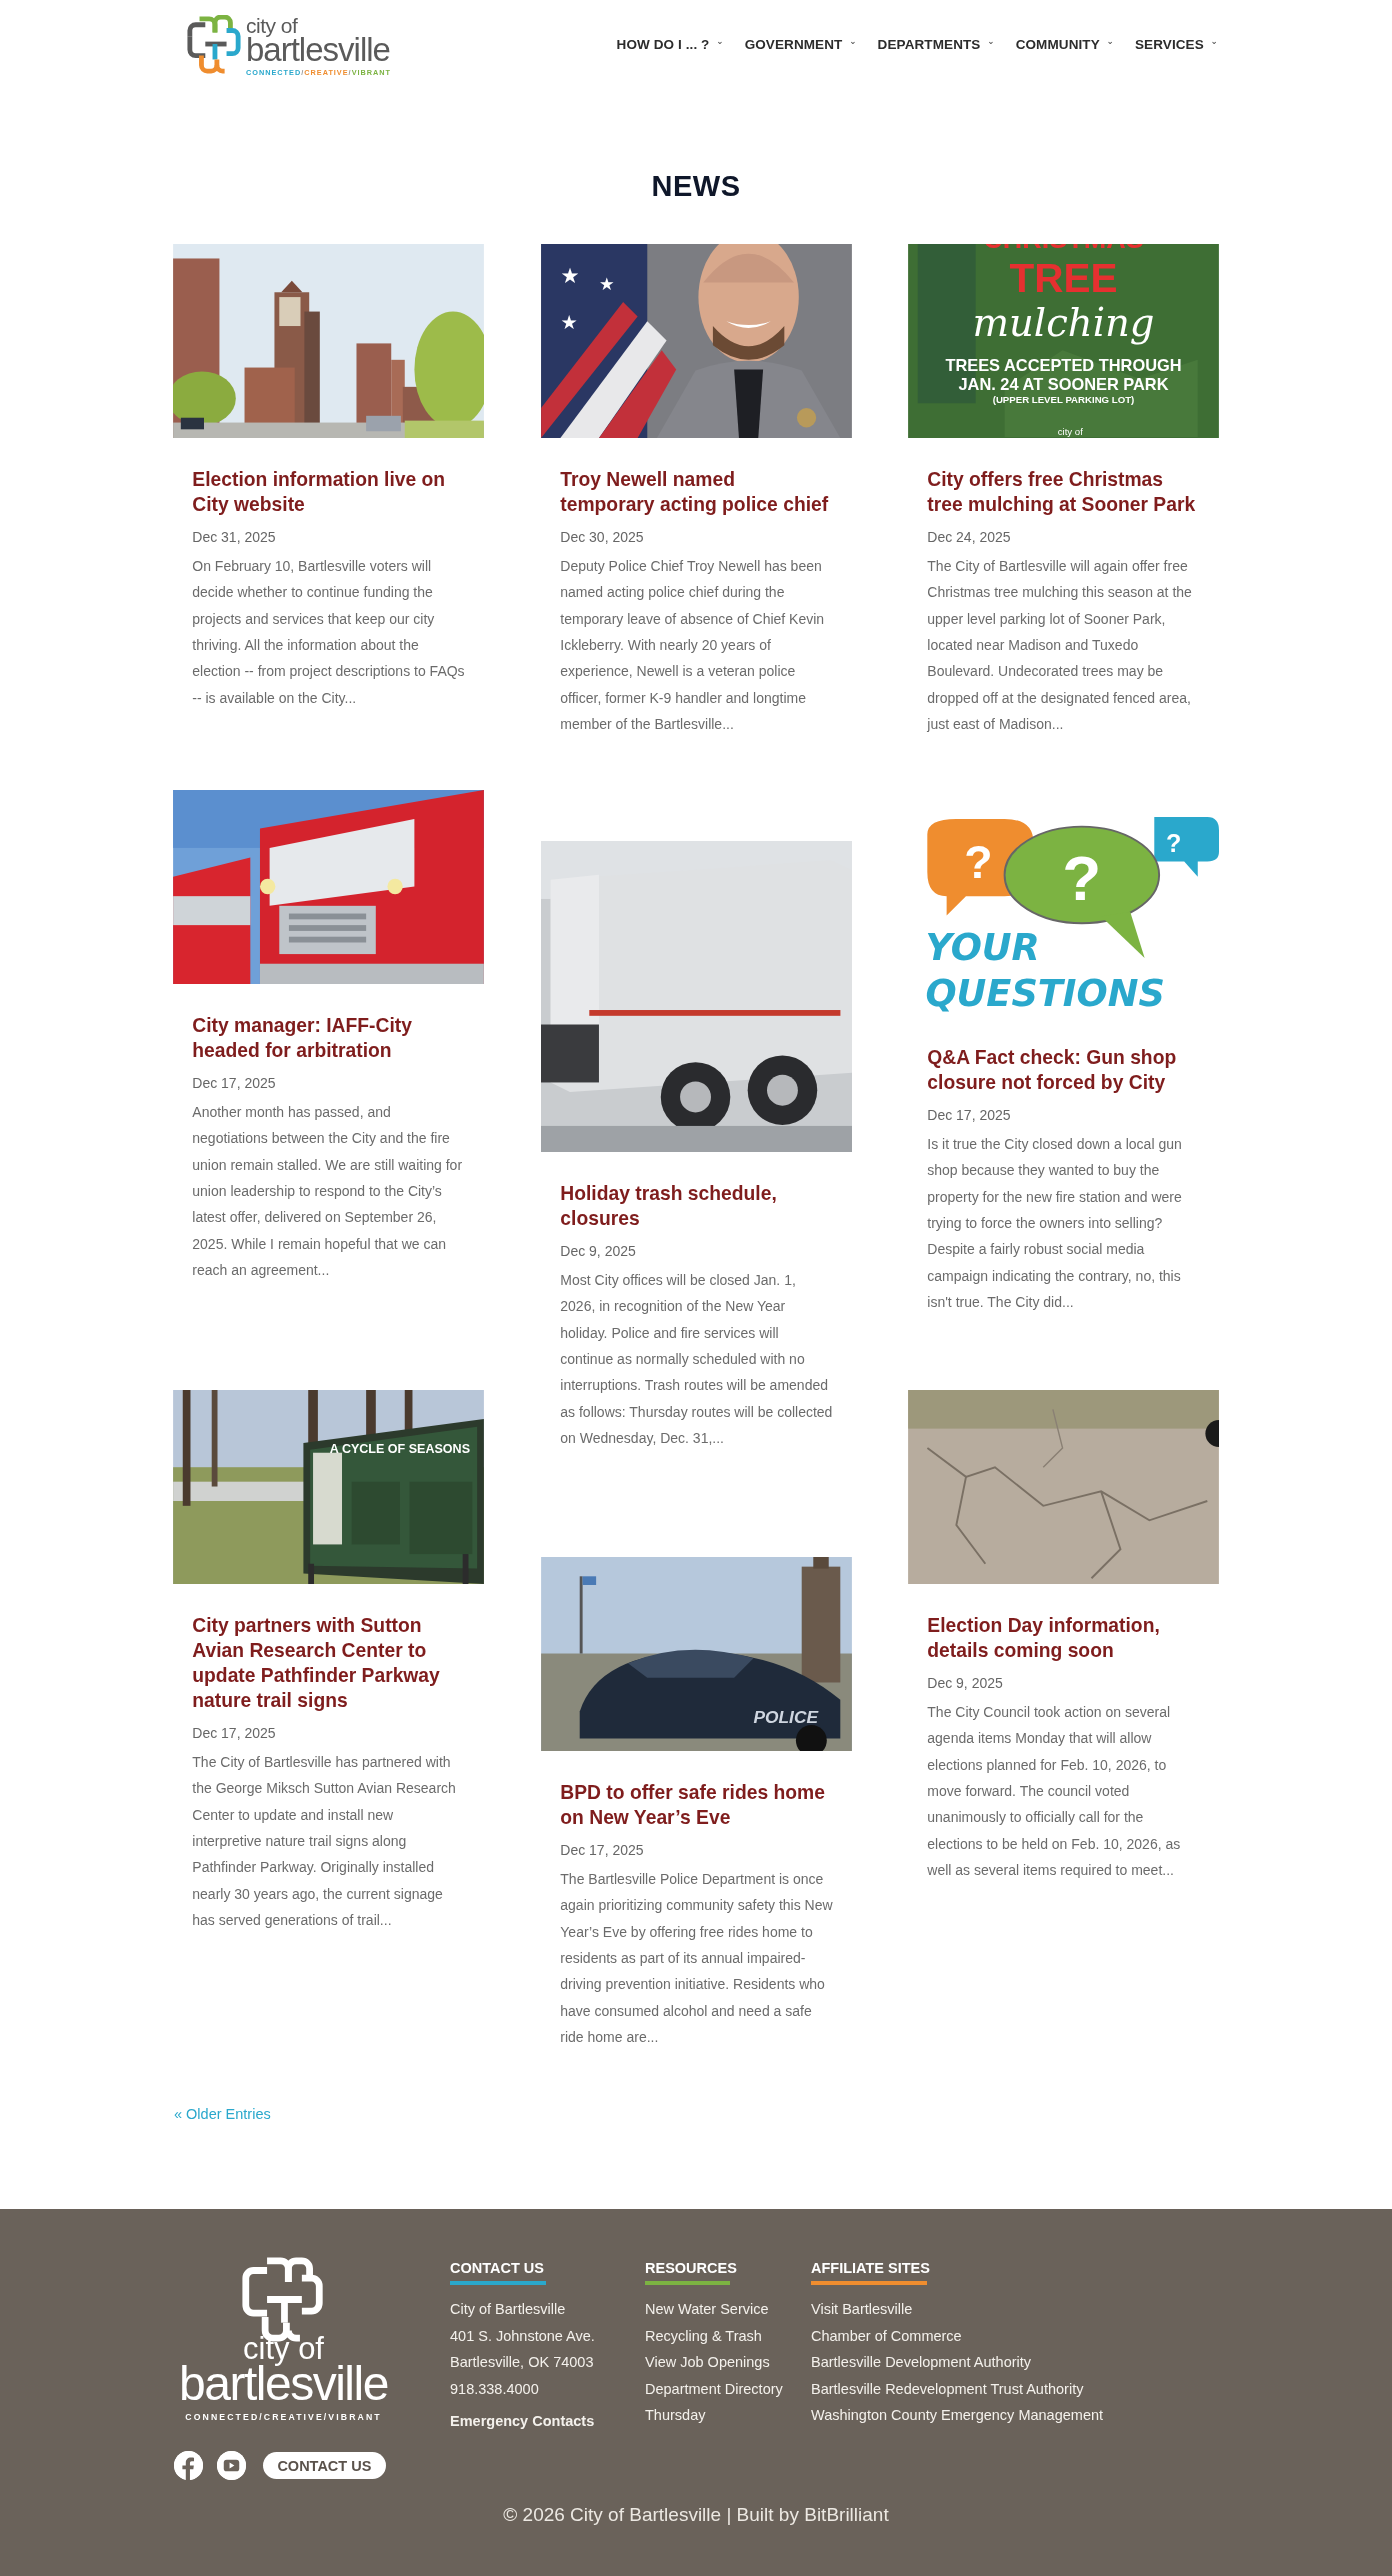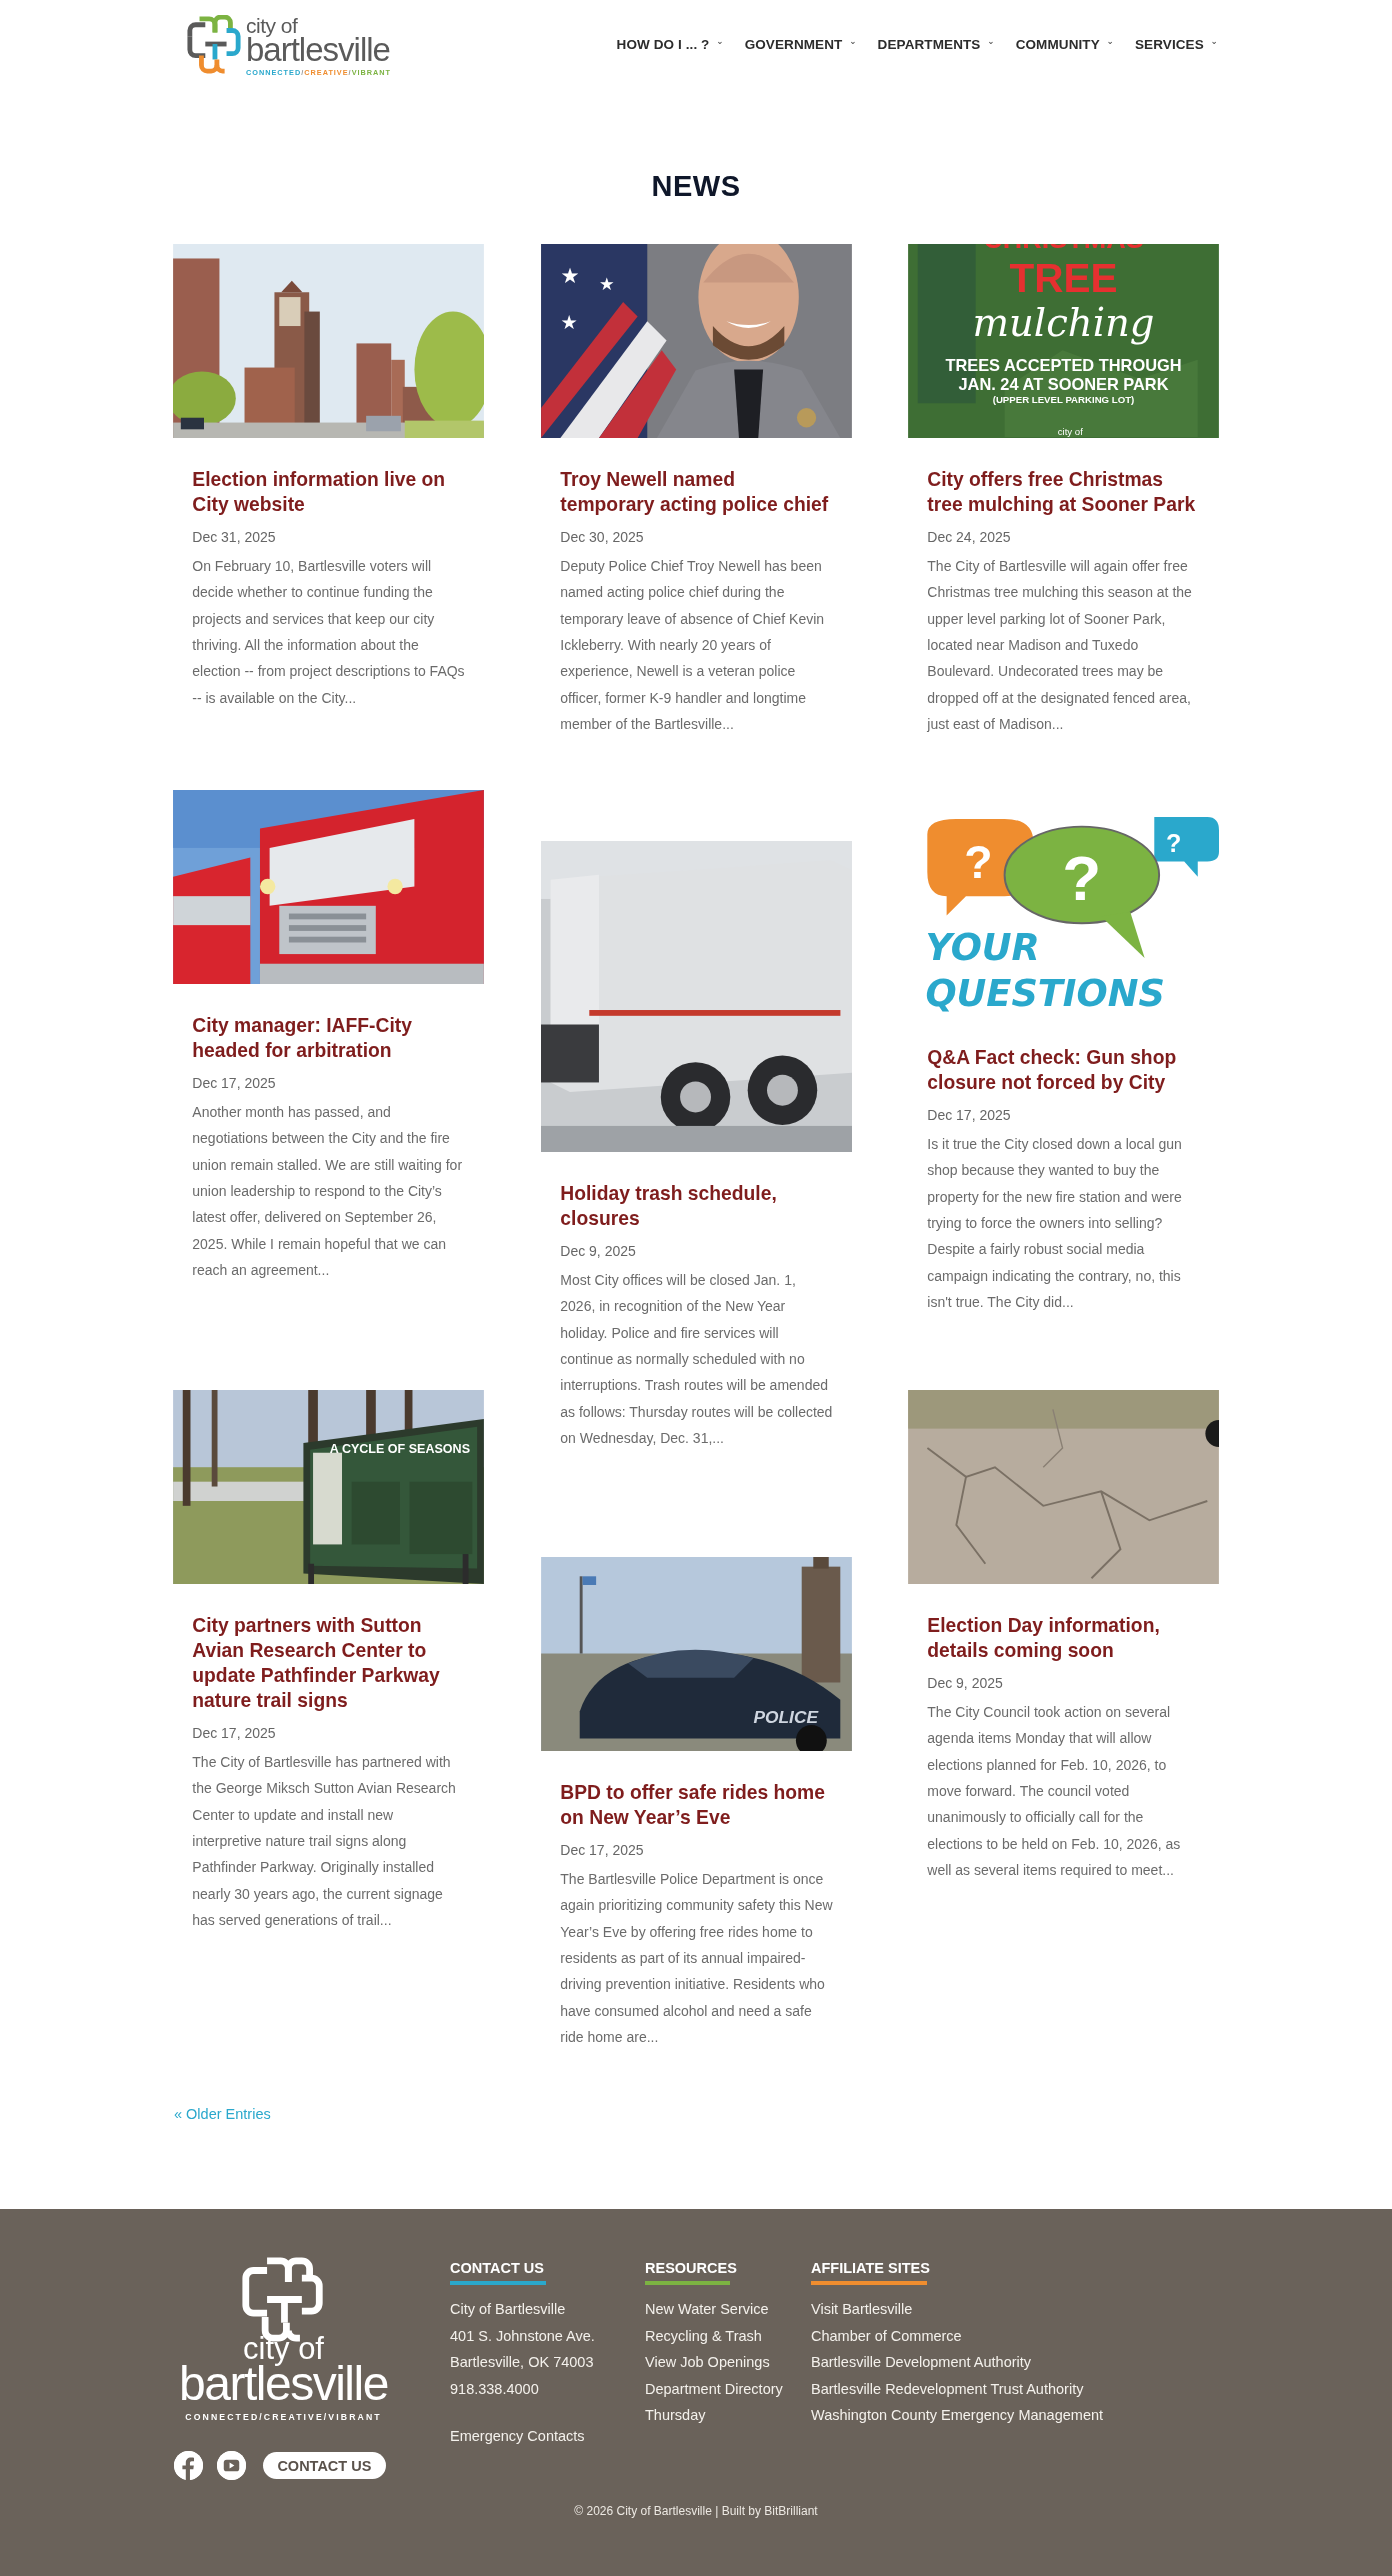--- a/index.html
+++ b/index.html
@@ -43,23 +43,23 @@
   .f-social { position: absolute; left: 174px; top: 242px; display: flex; align-items: center; }
   .f-social .ic { width: 29px; height: 29px; border-radius: 50%; background: #fff; display: flex; align-items: center; justify-content: center; margin-right: 13.5px; cursor: pointer; }
   .f-contact-btn { background: #fff; color: #5a524b; font-weight: bold; font-size: 14.5px; padding: 5.8px 14.5px; border-radius: 15.5px; cursor: pointer; margin-left: 3.9px; }
 
   .f-col { position: absolute; top: 50px; }
   .f-col .h { font-size: 14.5px; font-weight: bold; color: #fff; padding-bottom: 4.8px; display: inline-block; }
   .f-col .bar { height: 3.9px; margin-top: 0; }
   .f-col ul { list-style: none; margin-top: 11.6px; }
   .f-col li { font-size: 14.5px; line-height: 26.4px; color: #f4f1ec; }
   .f-col li.link { cursor: pointer; }
-  .f-col li.gap { margin-top: 21px; }
-
-  .copyright { position: absolute; left: 0; top: 2504px; width: 1392px; text-align: center; font-size: 12px; color: #ece8e2; }
+  .f-col li.gap { margin-top: 6px; font-weight: bold; }
+
+  .copyright { position: absolute; left: 0; top: 2504px; width: 1392px; text-align: center; font-size: 19px; color: #ece8e2; }
   .copyright .lk { cursor: pointer; }
 </style>
 </head>
 <body>
 
 <div class="header">
   <div class="logo">
     <svg class="logo-mark" viewBox="0 0 58 62">
       <path d="M14 4 h10 a6 6 0 0 1 6 6 v8" stroke="#7cb342" stroke-width="5" fill="none"></path>
       <path d="M30 18 v-10 a6 6 0 0 1 6-6 h4 a6 6 0 0 1 6 6 v6" stroke="#7cb342" stroke-width="5" fill="none"></path>

